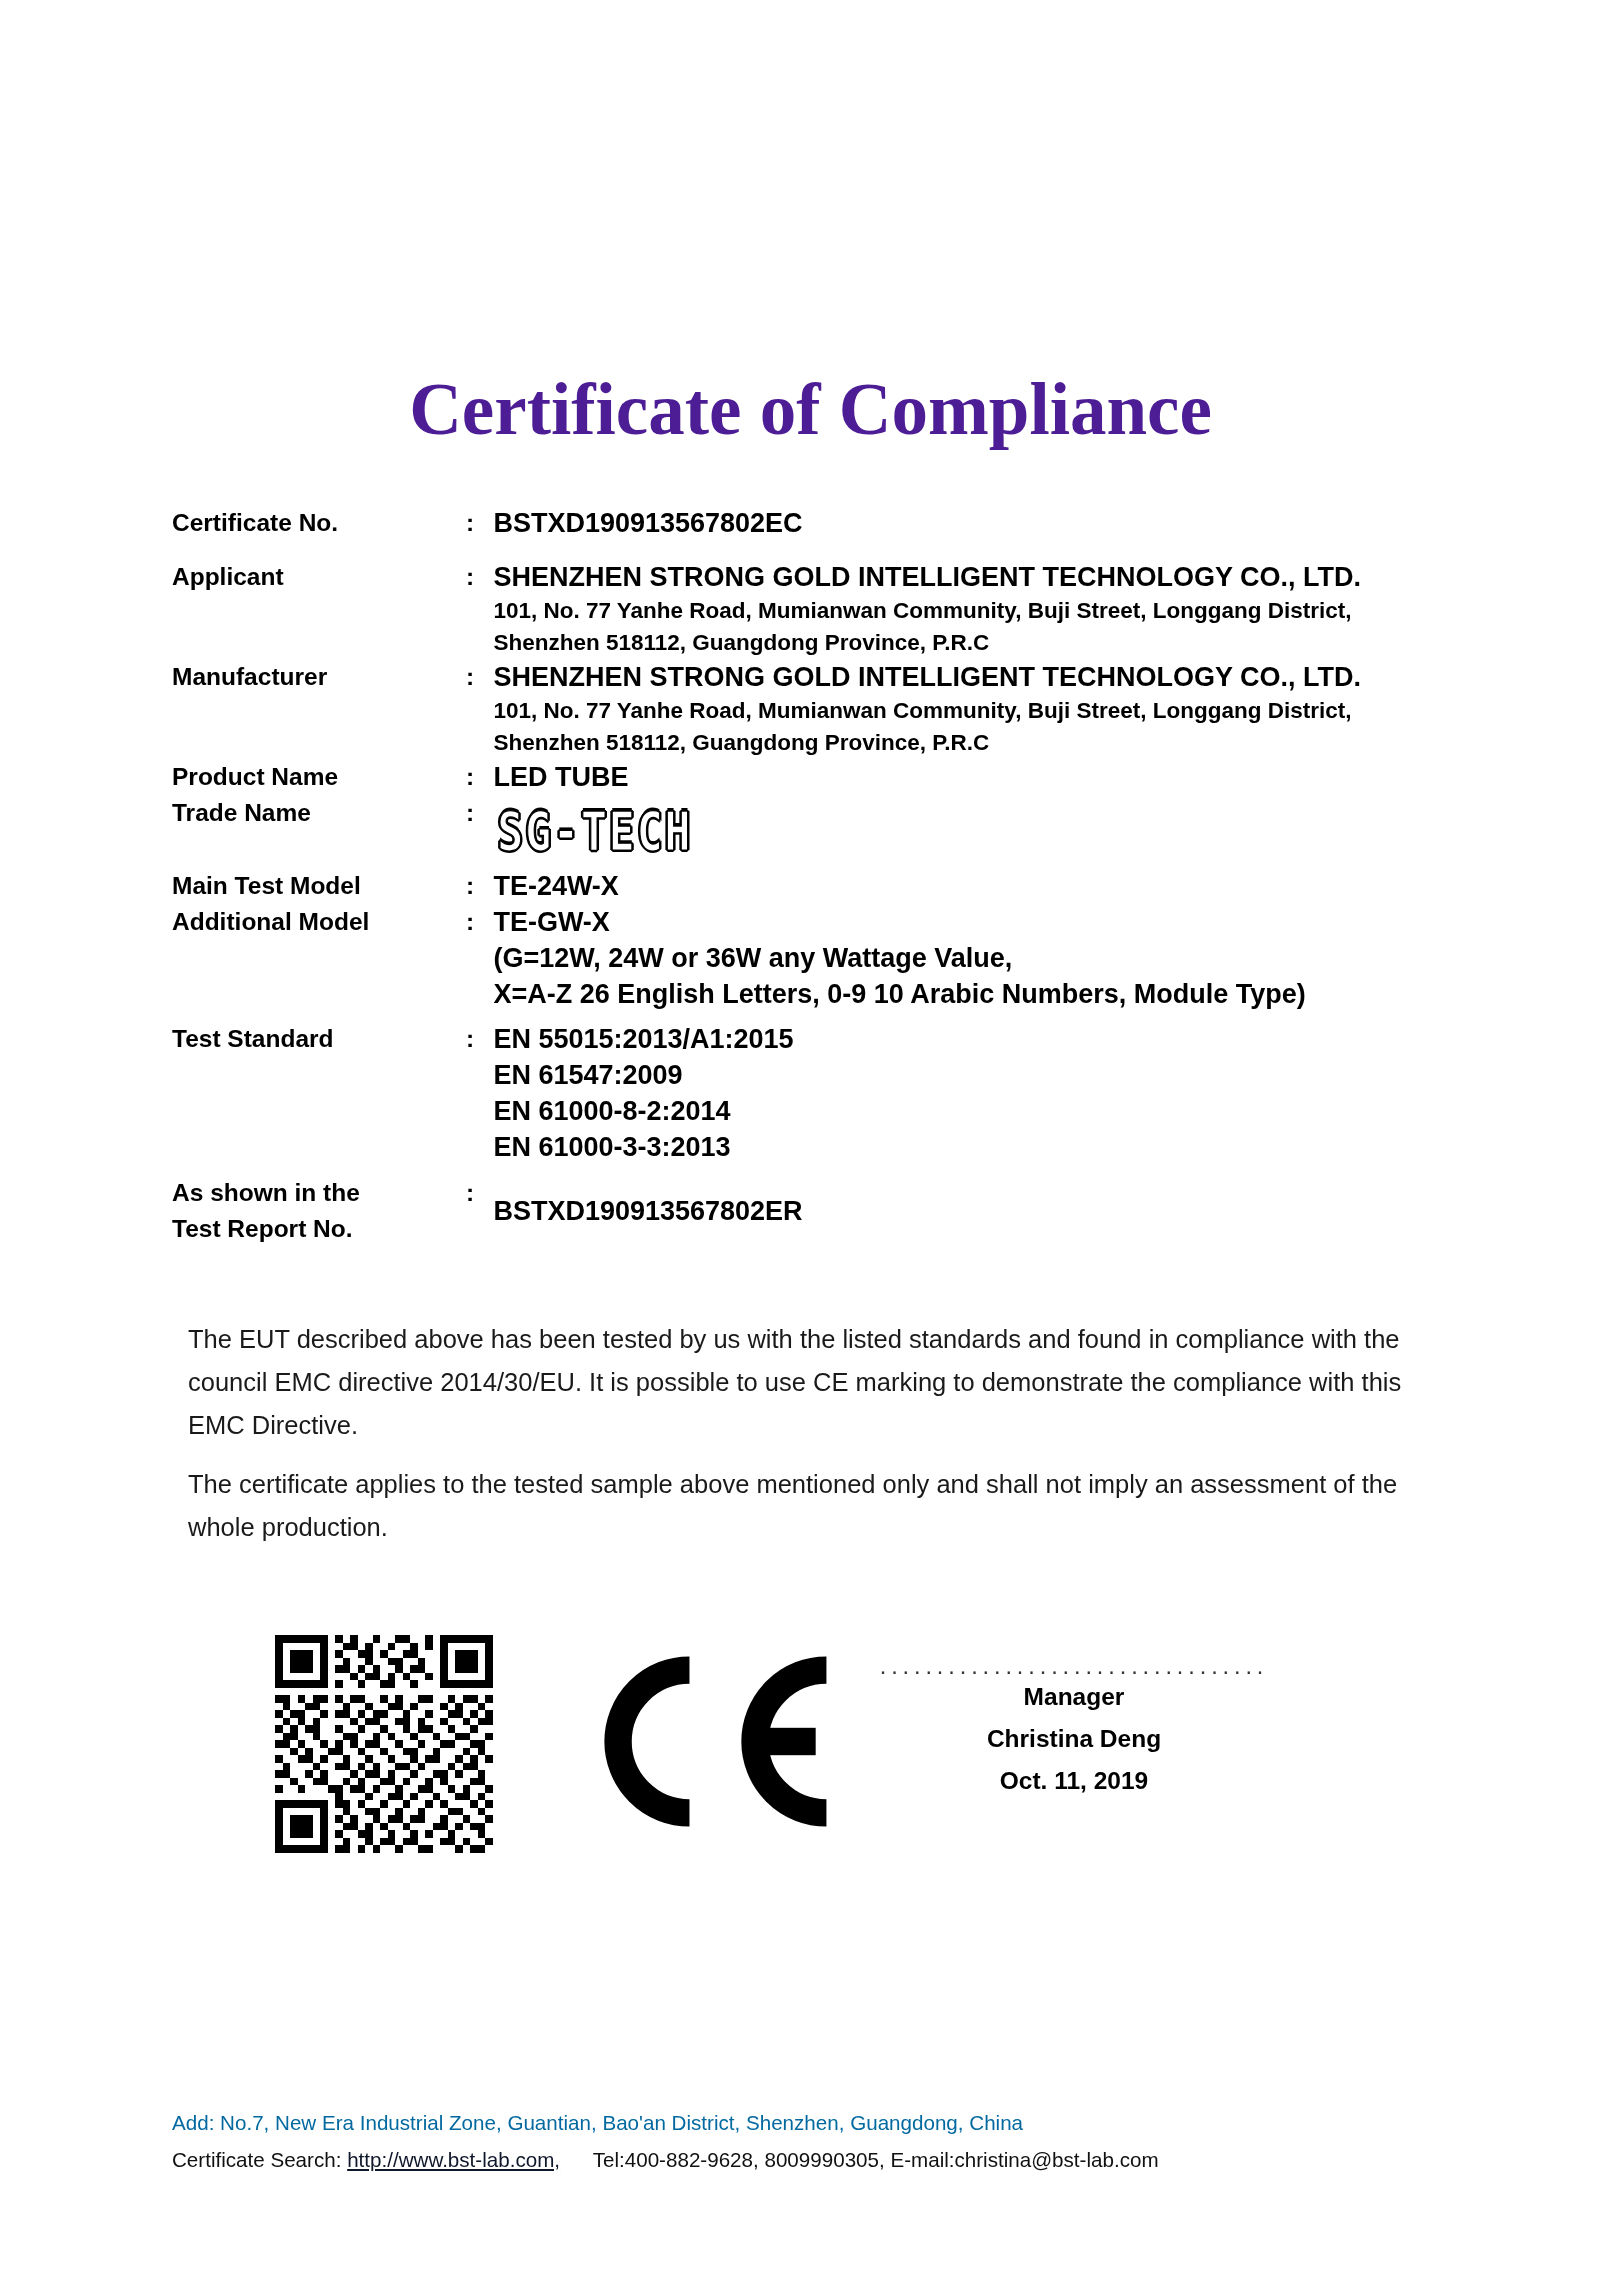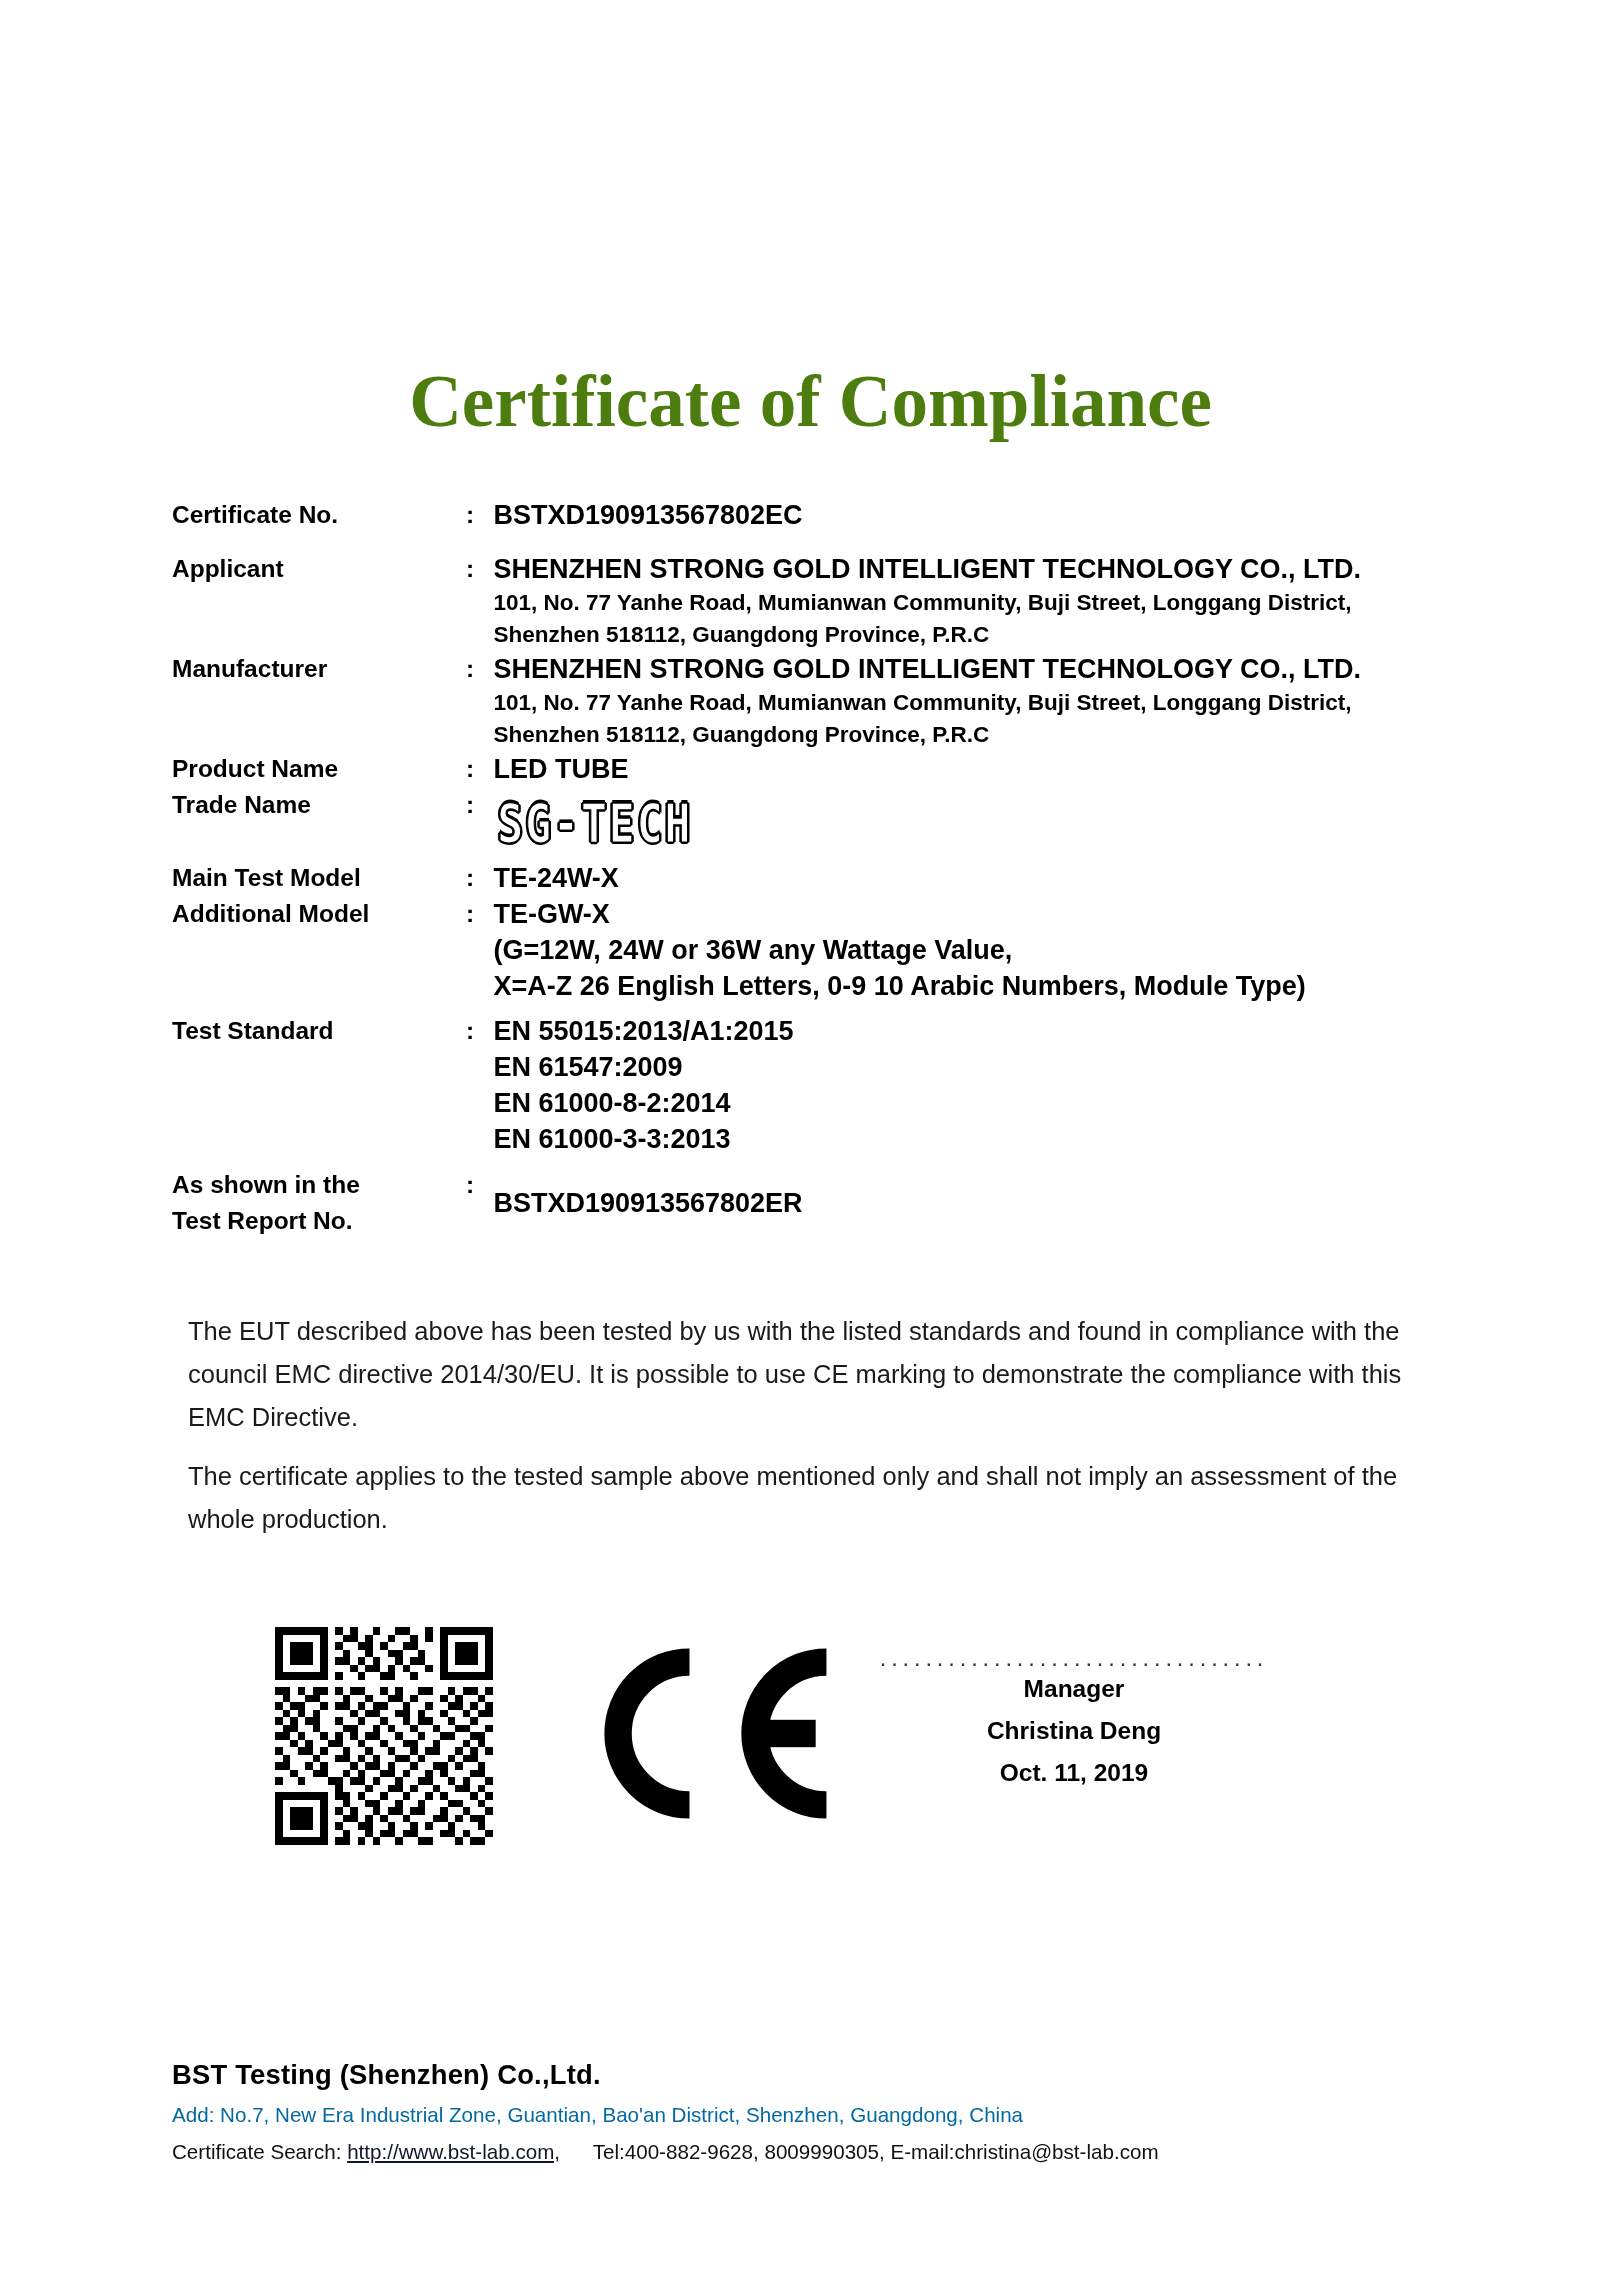--- a/index.html
+++ b/index.html
@@ -19,24 +19,24 @@
     position: relative;
     width: 1621px;
     height: 2293px;
     box-sizing: border-box;
     padding: 0 172px;
   }
   .title {
     font-family: "Liberation Serif", serif;
     font-weight: bold;
     font-size: 73px;
-    color: #4d7c0f;
+    color: #4c1d95;
     text-align: center;
     letter-spacing: 0px;
-    margin: 4px;
+    margin: 12px;
     padding-top: 361px;
     line-height: 1;
   }
 
   .info-table {
     margin-top: 59px;
     width: 100%;
     border-collapse: collapse;
   }
   .info-table td {
@@ -525,21 +525,20 @@
 
     <div class="sign-block">
       <div class="dots">..................................</div>
       <div class="sign-line">Manager</div>
       <div class="sign-line">Christina Deng</div>
       <div class="sign-line">Oct. 11, 2019</div>
     </div>
   </div>
 
   <div class="footer">
-    <div class="footer-company">BST Testing (Shenzhen) Co.,Ltd.</div>
     <div class="footer-addr">Add: No.7, New Era Industrial Zone, Guantian, Bao'an District, Shenzhen, Guangdong, China</div>
     <div class="footer-search">
       <span>Certificate Search:</span>
       <a href="#">http://www.bst-lab.com,</a>
       <span style="display:inline-block;width:21.6px;"></span>
       <span>Tel:400-882-9628, 8009990305, E-mail:christina@bst-lab.com</span>
     </div>
   </div>
 
 </div>

